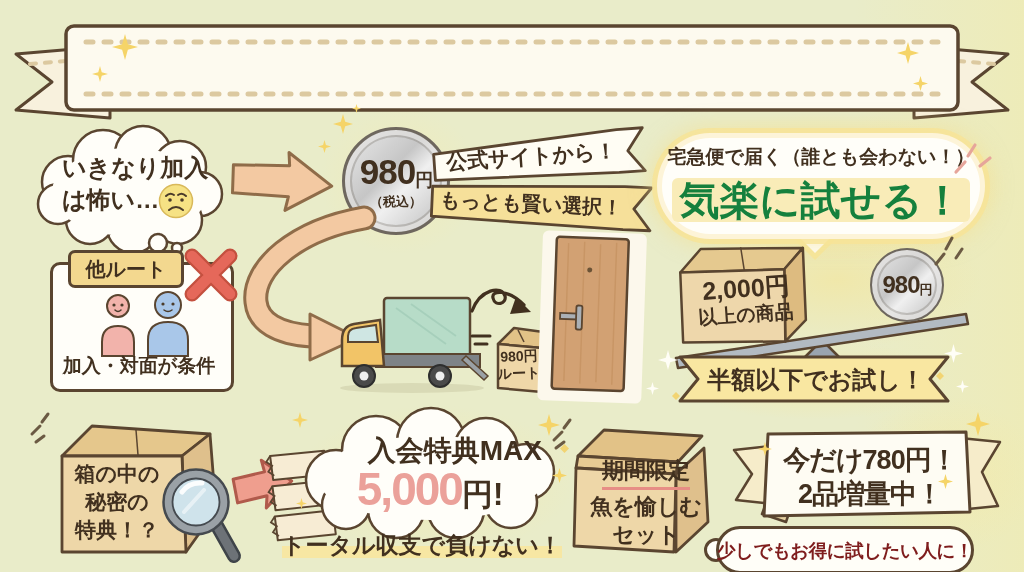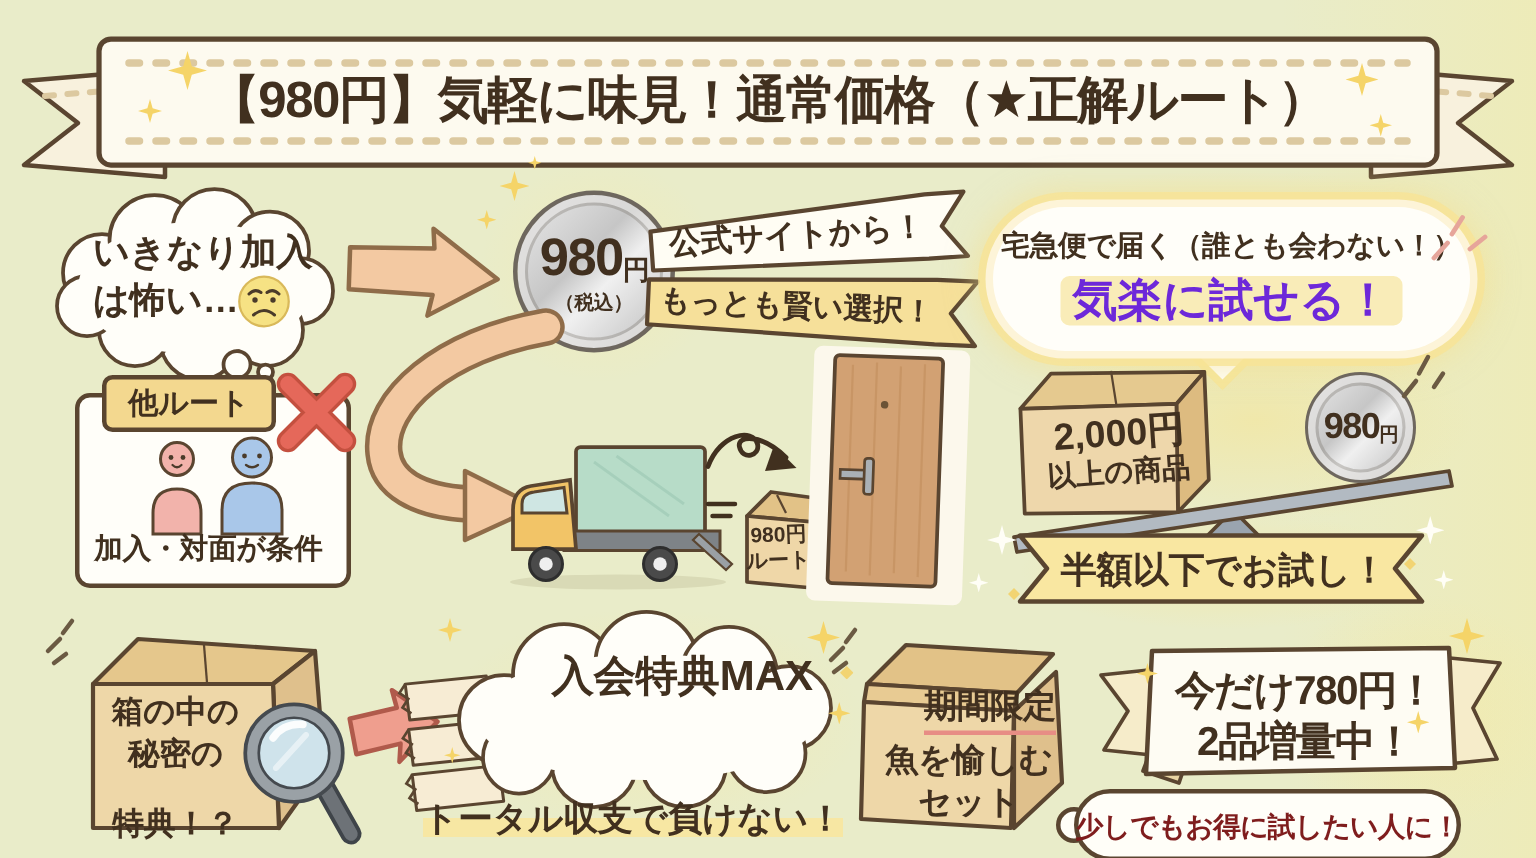--- a/index.html
+++ b/index.html
@@ -41,21 +41,20 @@
   <div class="glow" style="left:320px;top:105px;width:160px;height:150px;background:radial-gradient(closest-side,rgba(247,235,170,.45),rgba(247,235,170,0));"></div>
 
   <svg style="left:0;top:18px;" width="1024" height="112" viewBox="0 0 1024 112">
     <path d="M110,28 L16,36 L52,64 L16,92 L110,100 Z" fill="#f8f1dd" stroke="#5a4530" stroke-width="3" stroke-linejoin="round"></path>
     <path d="M914,28 L1008,36 L972,64 L1008,92 L914,100 Z" fill="#f8f1dd" stroke="#5a4530" stroke-width="3" stroke-linejoin="round"></path>
     <path d="M30,46 L100,40 M994,46 L924,40" stroke="#dcc9a0" stroke-width="4" stroke-dasharray="6 9" stroke-linecap="round" fill="none"></path>
     <rect x="66" y="8" width="892" height="84" rx="8" fill="#fdfaef" stroke="#5a4530" stroke-width="3.5"></rect>
     <path d="M86,24 H938" stroke="#dcc9a0" stroke-width="5" stroke-dasharray="7 11" stroke-linecap="round" fill="none"></path>
     <path d="M86,76 H938" stroke="#dcc9a0" stroke-width="5" stroke-dasharray="7 11" stroke-linecap="round" fill="none"></path>
   </svg>
-  <div class="txt ctr" style="left:90px;top:44px;width:844px;font-size:34px;letter-spacing:-1px;">【980円】気軽に味見！通常価格（★正解ルート）</div>
   <div class="st" style="left:112px;top:34px;width:26px;height:26px;"></div>
   <div class="st" style="left:92px;top:66px;width:16px;height:16px;"></div>
   <div class="st" style="left:897px;top:42px;width:22px;height:22px;"></div>
   <div class="st" style="left:913px;top:76px;width:15px;height:15px;"></div>
 
   <svg style="left:28px;top:122px;" width="205" height="140" viewBox="0 0 205 140">
     <g fill="#fffef9" stroke="#5a4530" stroke-width="2.5">
       <circle cx="40" cy="60" r="26"></circle>
         <circle cx="75" cy="38" r="30"></circle>
         <circle cx="115" cy="32" r="28"></circle>
@@ -107,21 +106,21 @@
     </svg>
     <div class="txt" style="left:10px;top:10px;font-size:20px;">もっとも賢い選択！</div>
   </div>
 
   <div class="abs" style="left:798px;top:212px;width:34px;height:34px;background:#fffef9;transform:rotate(45deg);box-shadow:0 0 0 5px rgba(247,229,150,.85);"></div>
   <div class="abs" style="left:662px;top:138px;width:318px;height:96px;background:#fffef9;border-radius:48px;
               box-shadow:0 0 0 5px #fdf4d8, 0 0 0 10px rgba(247,228,150,.8), 0 0 18px 14px rgba(243,226,150,.5);
               display:flex;flex-direction:column;align-items:center;justify-content:center;">
     <div class="ctr" style="font-size:19px;font-weight:bold;color:#41301f;white-space:nowrap;">宅急便で届く（誰とも会わない！）</div>
     <div class="ctr" style="margin-top:3px;">
-      <span class="bubble-line2-hl" style="font-size:30px;font-weight:bold;color:#6d28d9;white-space:nowrap;">気楽に試せる！</span>
+      <span class="bubble-line2-hl" style="font-size:40px;font-weight:bold;color:#15803d;white-space:nowrap;">気楽に試せる！</span>
     </div>
   </div>
   <svg style="left:952px;top:140px;" width="42" height="40" viewBox="0 0 42 40">
     <path d="M4,32 L13,22 M16,16 L23,5 M28,26 L38,18" stroke="#e6a59a" stroke-width="3.2" stroke-linecap="round" fill="none"></path>
   </svg>
 
   <div class="abs" style="left:50px;top:262px;width:178px;height:124px;background:#fffef9;border:3px solid #5a4530;border-radius:10px;"></div>
   <div class="abs ctr" style="left:68px;top:250px;width:110px;height:32px;background:#f3d88f;border:3px solid #5a4530;border-radius:7px;line-height:32px;">
     <span style="font-size:20px;font-weight:bold;color:#41301f;">他ルート</span>
   </div>
@@ -236,21 +235,21 @@
   <svg style="left:48px;top:418px;" width="190" height="142" viewBox="0 0 190 142">
     <g stroke="#5a4530" stroke-width="2.8" stroke-linejoin="round">
       <polygon points="14,38 44,8 162,16 134,38" fill="#e5c78c"></polygon>
       <polygon points="134,38 162,16 168,92 138,134" fill="#dfc08c"></polygon>
       <polygon points="14,38 134,38 138,134 14,134" fill="#eed7a8"></polygon>
       <path d="M88,12 L90,37" fill="none" stroke-width="1.5"></path>
     </g>
   </svg>
   <div class="txt ctr" style="left:62px;top:460px;width:110px;font-size:21px;">箱の中の</div>
   <div class="txt ctr" style="left:62px;top:488px;width:110px;font-size:21px;">秘密の</div>
-  <div class="txt ctr" style="left:62px;top:535px;width:110px;font-size:21px;">特典！？</div>
+  <div class="txt ctr" style="left:62px;top:516px;width:110px;font-size:21px;">特典！？</div>
   <svg style="left:160px;top:468px;" width="88" height="100" viewBox="0 0 88 100">
     <path d="M56,56 L74,88" stroke="#3f4449" stroke-width="14" stroke-linecap="round"></path>
     <path d="M56,56 L74,88" stroke="#6d7277" stroke-width="9" stroke-linecap="round"></path>
     <circle cx="36" cy="34" r="28" fill="#cfe3eb" stroke="#9aa1a6" stroke-width="8"></circle>
     <circle cx="36" cy="34" r="32.5" fill="none" stroke="#454a4f" stroke-width="2.5"></circle>
     <circle cx="36" cy="34" r="23.5" fill="none" stroke="#454a4f" stroke-width="1.8"></circle>
     <path d="M22,24 Q29,14 42,15" fill="none" stroke="#ffffff" stroke-width="5" stroke-linecap="round" opacity=".9"></path>
     <path d="M24,44 L44,22" stroke="#ffffff" stroke-width="4" stroke-linecap="round" opacity=".5"></path>
   </svg>
 
@@ -274,41 +273,44 @@
       <circle cx="200" cy="40" r="32"></circle>
         <circle cx="240" cy="62" r="28"></circle>
         <circle cx="225" cy="92" r="26"></circle>
       <circle cx="170" cy="100" r="28"></circle>
         <circle cx="110" cy="100" r="28"></circle>
         <circle cx="60" cy="95" r="24"></circle>
     </g>
     <ellipse cx="145" cy="68" rx="114" ry="42" fill="#fffef9"></ellipse>
   </svg>
   <div class="txt ctr" style="left:318px;top:432px;width:224px;font-size:28px;text-align:right;">入会特典MAX</div>
+  <div class="abs ctr" style="left:318px;top:462px;width:224px;white-space:nowrap;">
+    <span style="font-size:46px;font-weight:bold;color:#eba19a;letter-spacing:-2px;">5,000</span><span style="font-size:31px;font-weight:bold;color:#41301f;">円!</span>
+  </div>
   <div class="st" style="left:292px;top:412px;width:16px;height:16px;"></div>
   <div class="st" style="left:538px;top:414px;width:22px;height:22px;"></div>
   <div class="st" style="left:552px;top:468px;width:15px;height:15px;"></div>
   <div class="st" style="left:296px;top:498px;width:11px;height:11px;"></div>
   <div class="dm" style="left:560px;top:444px;width:9px;height:9px;"></div>
   <div class="abs" style="left:282px;top:530px;">
     <span class="hl-yellow" style="font-size:23px;font-weight:bold;color:#41301f;white-space:nowrap;">トータル収支で負けない！</span>
   </div>
 
   <svg style="left:552px;top:420px;" width="30" height="30" viewBox="0 0 30 30">
     <path d="M2,20 L10,12 M12,8 L18,0 M4,28 L12,22" stroke="#6b5a43" stroke-width="3" stroke-linecap="round" fill="none"></path>
   </svg>
   <svg style="left:570px;top:426px;" width="150" height="132" viewBox="0 0 150 132">
     <g stroke="#5a4530" stroke-width="2.8" stroke-linejoin="round">
       <polygon points="8,30 34,4 132,10 108,36" fill="#e2c287"></polygon>
       <polygon points="106,48 134,22 138,96 106,126" fill="#dfc08c"></polygon>
       <polygon points="8,30 108,36 106,48 6,42" fill="#e8cb93"></polygon>
       <polygon points="6,42 106,48 104,126 4,120" fill="#eed7a8"></polygon>
     </g>
   </svg>
-  <div class="abs ctr" style="left:588px;top:456px;width:116px;text-align:right;">
+  <div class="abs ctr" style="left:588px;top:456px;width:116px;">
     <span class="underline-pink" style="font-size:22px;font-weight:bold;color:#41301f;white-space:nowrap;">期間限定</span>
   </div>
   <div class="txt ctr" style="left:582px;top:492px;width:128px;font-size:22px;">魚を愉しむ</div>
   <div class="txt ctr" style="left:582px;top:520px;width:128px;font-size:22px;">セット</div>
 
   <svg style="left:728px;top:424px;" width="280" height="112" viewBox="0 0 280 112">
     <g stroke="#5a4530" stroke-width="2.5" stroke-linejoin="round">
       <polygon points="44,22 6,26 24,50 8,76 46,80" fill="#f6ecca"></polygon>
       <polygon points="232,14 272,18 254,48 270,82 230,86" fill="#f6ecca"></polygon>
       <polygon points="40,74 64,80 58,98 34,90" fill="#e7d3a2"></polygon>

